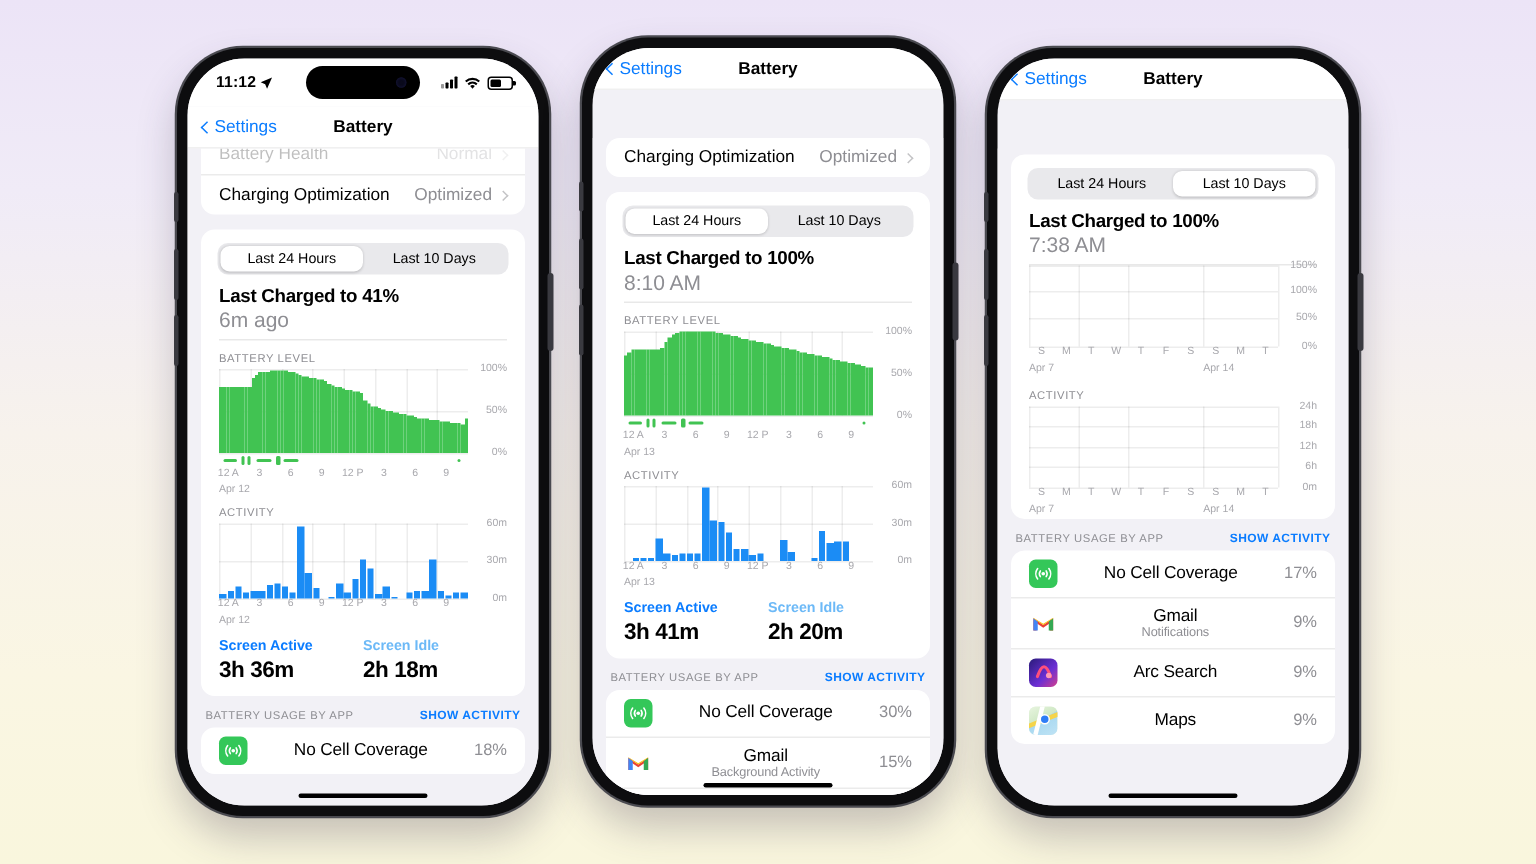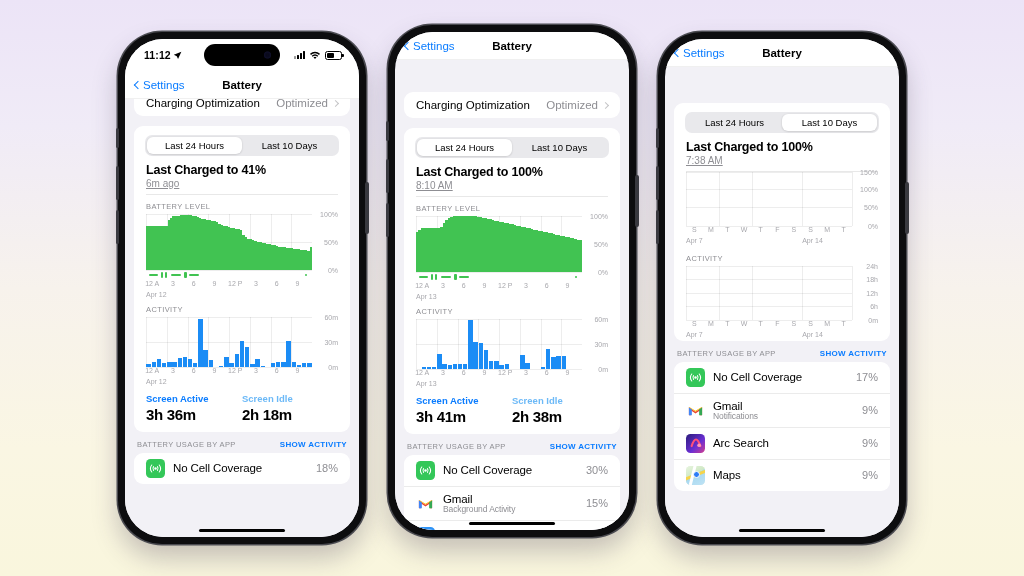--- a/index.html
+++ b/index.html
@@ -87,21 +87,21 @@
     display:flex; gap:0; height:21px;
   }
   .seg div {
     flex:1; display:flex; align-items:center; justify-content:center;
     font-size:9.5px; color:#000; border-radius:6px; cursor:pointer; font-weight:500;
   }
   .seg div.on { background:#fff; box-shadow:0 .5px 2px rgba(0,0,0,.18); }
 
   .lastchg { padding:7px 12px 5px; }
   .lastchg .t { font-size:12.5px; font-weight:600; color:#000; letter-spacing:-.2px; }
-  .lastchg .s { font-size:10px; color:#8e8e93; margin-top:1px;text-decoration:underline; }
+  .lastchg .s { font-size:14px; color:#8e8e93; margin-top:1px; }
   .hr { height:.5px; background:rgba(0,0,0,.09); margin:0 12px; }
 
   .sect-label { font-size:7.5px; letter-spacing:.4px; color:#8e8e93; padding:7px 12px 3px; text-transform:uppercase; }
 
   
   .chartwrap { position:relative; margin:0 12px; }
   .chart { position:relative; width:calc(100% - 26px); }
   .ylabels { position:absolute; right:0; top:0; bottom:0; width:26px; }
   .ylabels span { position:absolute; right:0; font-size:7px; color:#a8a8ad; transform:translateY(-50%); white-space:nowrap; }
   .grid { position:absolute; inset:0; pointer-events:none; }
@@ -133,21 +133,21 @@
   .summary .col { flex:1; }
   .summary .k { font-size:9.5px; font-weight:600; }
   .summary .k.act { color:#0a7cff; }
   .summary .k.idl { color:#6cb9f7; }
   .summary .v { font-size:15px; font-weight:600; color:#000; margin-top:2px; letter-spacing:-.3px; }
 
   .usagehdr { display:flex; align-items:center; justify-content:space-between; padding:8px 12px 4px; }
   .usagehdr .l { font-size:7.5px; letter-spacing:.4px; color:#8e8e93; }
   .usagehdr .r { font-size:8px; letter-spacing:.3px; color:#0a7cff; font-weight:600; cursor:pointer; }
 
-  .approw { display:flex; align-items:center; padding:6px 12px; gap:8px; }
+  .approw { display:flex; align-items:center; padding:6px 12px; gap:8px;text-align:center; }
   .approw + .approw { border-top:.5px solid rgba(0,0,0,.08); }
   .appicon { width:19px; height:19px; border-radius:4.5px; flex:0 0 19px; position:relative; overflow:hidden; }
   .appname { flex:1; font-size:11.5px; color:#000; letter-spacing:-.1px; }
   .appname .sub { font-size:8.5px; color:#8e8e93; margin-top:-1px; }
   .apppct { font-size:11px; color:#8e8e93; }
 
   .homebar { position:absolute; bottom:5px; left:50%; transform:translateX(-50%); width:86px; height:3.5px; background:#000; border-radius:2px; z-index:9; }
 
   
   .ic-cell { background:#34c759; display:flex; align-items:center; justify-content:center; }
@@ -194,20 +194,24 @@
     </div>
     <div class="navbar">
       <span class="nav-back">
             <span class="chev-l"></span>
             <span>Settings</span>
           </span>
       <span class="nav-title">Battery</span>
     </div>
     <div class="content">
       <div class="card" style="margin-top:-9px">
+        <div class="row clipped-row">
+          <span>Battery Health</span>
+          <span class="val">Normal<span class="chev-r"></span></span>
+        </div>
         <div class="row ">
           <span>Charging Optimization</span>
           <span class="val">Optimized<span class="chev-r"></span></span>
         </div>
           </div>
       <div class="card" style="margin-top:10px">
         <div class="seg">
           <div class="on">Last 24 Hours</div>
               <div class="">Last 10 Days</div>
         </div>
@@ -647,21 +651,21 @@
               </div>
     <div class="datelbl">Apr 13</div>
   </div>
         <div class="summary">
               <div class="col">
       <div class="k act">Screen Active</div>
       <div class="v">3h 41m</div>
               </div>
               <div class="col">
       <div class="k idl">Screen Idle</div>
-      <div class="v">2h 38m</div>
+      <div class="v">2h 20m</div>
               </div>
             </div>
       </div>
       <div class="usagehdr">
         <span class="l">BATTERY USAGE BY APP</span>
         <span class="r">SHOW ACTIVITY</span>
       </div>
       <div class="card" style="margin-top:0">
     <div class="approw">
       <div class="appicon ic-cell">

